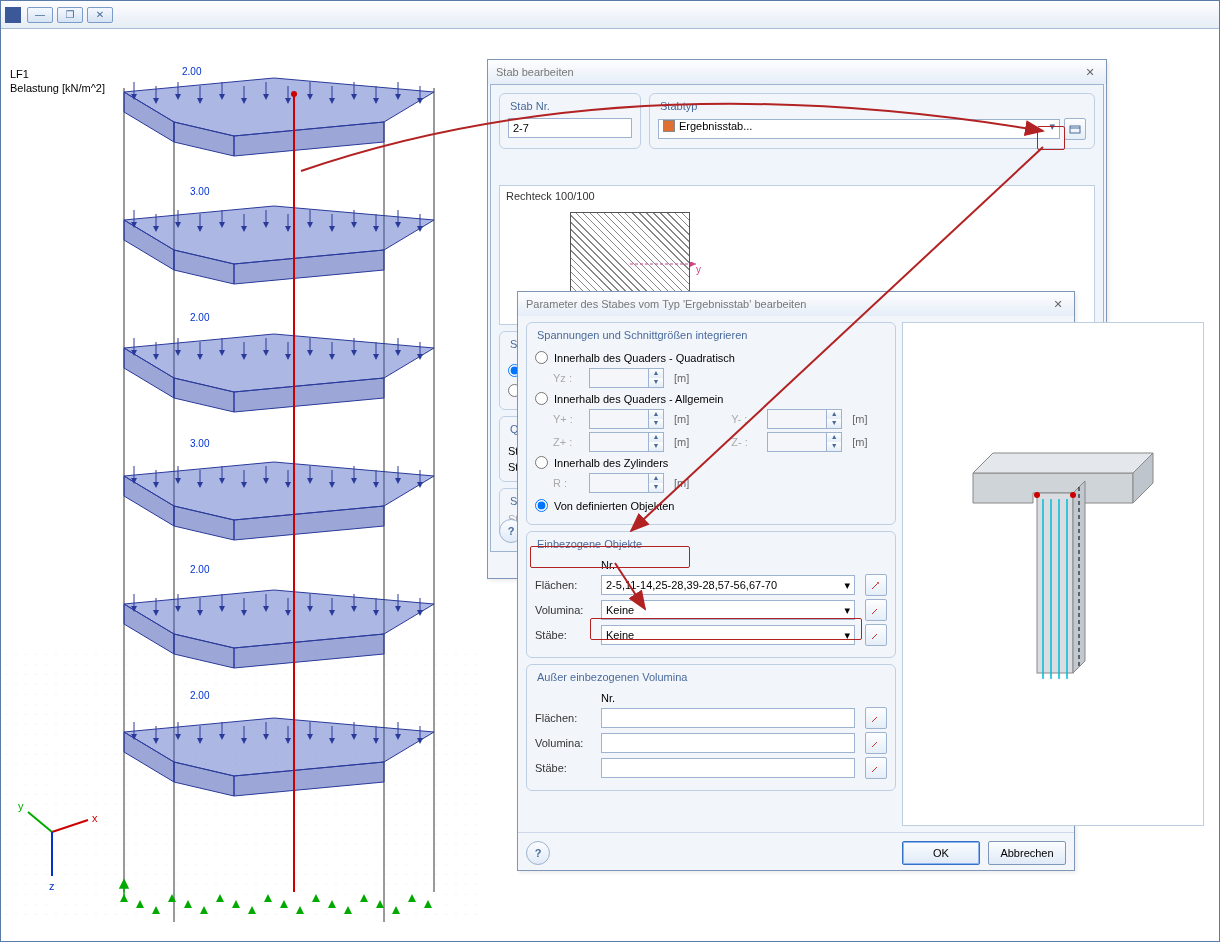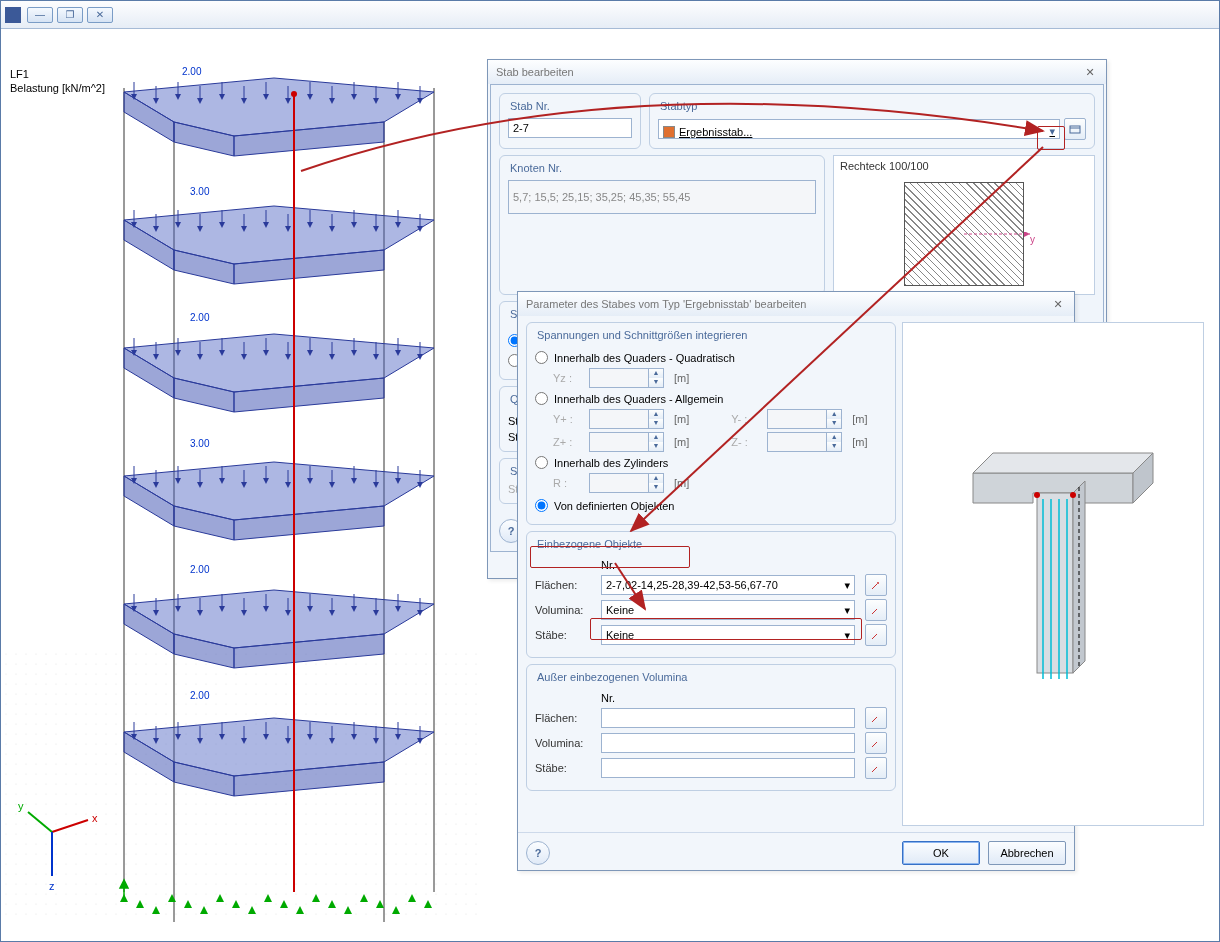--- a/index.html
+++ b/index.html
@@ -357,41 +357,37 @@
     </div>
     <div class="tab-body" style="height:468px;">
       <div style="display:flex; gap:8px;">
         <div class="group" style="width:142px;">
           <div class="group-title">Stab Nr.</div>
           <input type="text" style="width: 124px;" value="2-7">
         </div>
         <div class="group" style="flex:1;">
           <div class="group-title">Stabtyp</div>
           <div style="display:flex;align-items:center;">
-            <div style="border:1px solid #9db3d0;background:#fff;height:20px;display:flex;align-items:flex-end;padding:0 4px;flex:1;text-decoration:underline;">
+            <div style="border:1px solid #9db3d0;background:#fff;height:20px;display:flex;align-items:flex-start;padding:0 4px;flex:1;">
               <span class="swatch"></span>
               <span style="flex:1;">Ergebnisstab...</span>
               <span style="color:#4a6a9a;">▾</span>
             </div>
             <span class="icon-btn">
               <svg width="12" height="12" viewBox="0 0 12 12">
                   <rect x="1" y="3" width="10" height="7" fill="none" stroke="#4a6a9a"></rect>
                   <path d="M1 5 H11" stroke="#4a6a9a"></path>
                 </svg>
             </span>
           </div>
         </div>
       </div>
 
       <div style="display:flex; gap:8px;">
-        <div class="group" style="width:326px;">
-          <div class="group-title">Knoten Nr.</div>
-          <input type="text" disabled="" style="width: 308px; height: 34px;" value="5,7; 15,5; 25,15; 35,25; 45,35; 55,45">
-        </div>
-        <div class="section-img" style="flex:1; height:140px; position:relative; margin-bottom:6px;">
+        <div class="section-img" style="flex:1; height:140px; position:relative; margin-bottom:6px;margin-top:30px;">
           <div style="position:absolute;top:4px;left:6px;color:#333;">Rechteck 100/100</div>
           <div class="hatched" style="position:absolute; left:70px; top:26px; width:120px; height:104px; border:1px solid #555;"></div>
           <div style="position:absolute; left:196px; top:78px; color:#cc4488; font-size:10px">y</div>
           <svg class="abs" style="left:130px;top:76px;" width="90" height="60">
               <line x1="0" y1="2" x2="66" y2="2" stroke="#cc4488" stroke-dasharray="3 2"></line>
               <polygon points="66,2 60,-1 60,5" fill="#cc4488"></polygon>
             </svg>
         </div>
       </div>
 
@@ -527,21 +523,21 @@
 
         <div class="group">
           <div class="group-title">Einbezogene Objekte</div>
           <div class="row">
               <span class="lbl"></span>
               <span>Nr.</span>
             </div>
           <div class="row">
               <span class="lbl">Flächen:</span>
             <div style="border:1px solid #9db3d0;background:#fff;height:20px;display:flex;align-items:center;padding:0 4px;width:254px;">
-              <span style="flex:1;">2-7,02-14,25-28,39-42,53-56,67-70</span>
+              <span style="flex:1;">2-5,11-14,25-28,39-28,57-56,67-70</span>
                 <span>▾</span>
             </div>
             <span class="icon-btn">
                 <svg class="icon-pick" viewBox="0 0 10 10">
                   <path d="M1 9 L6 4" stroke="#cc3333"></path>
                   <circle cx="7" cy="3" r="1" fill="#cc3333"></circle>
                 </svg>
               </span>
           </div>
           <div class="row">

